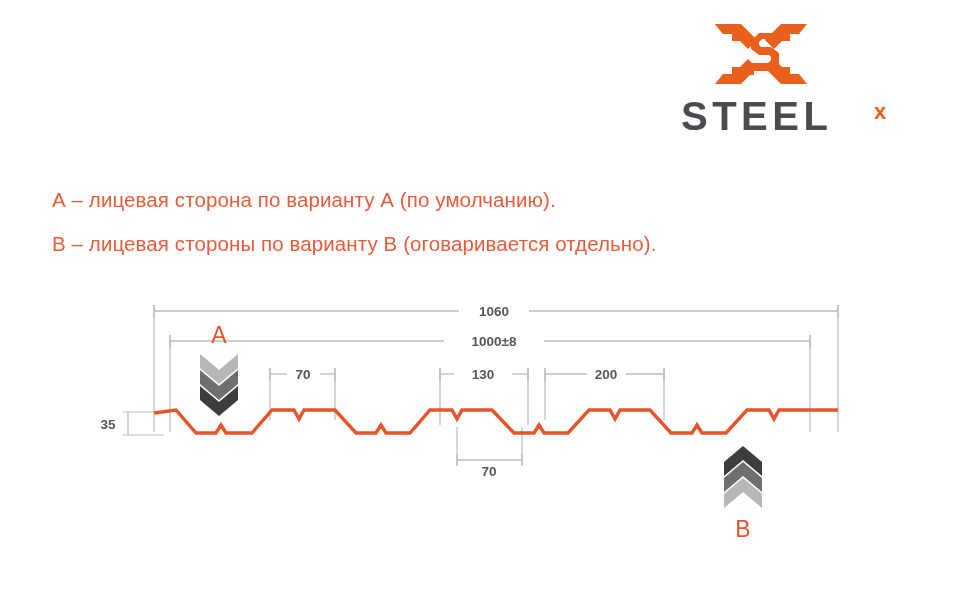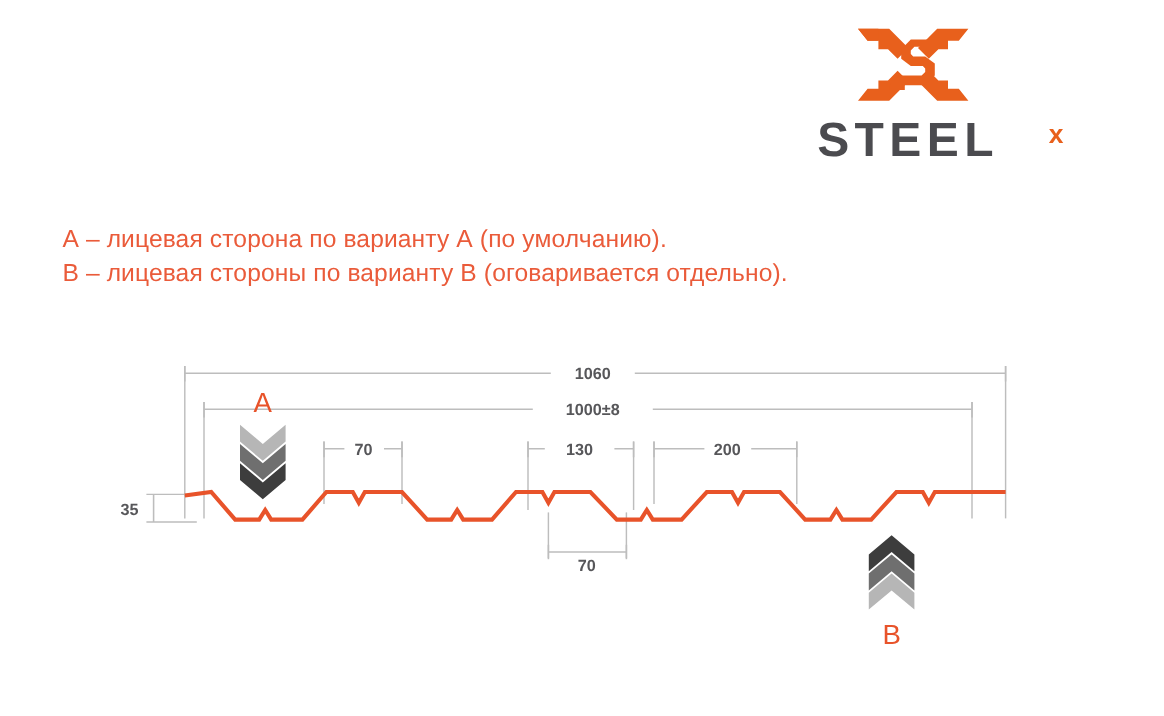--- a/index.html
+++ b/index.html
@@ -44,21 +44,21 @@
     position: absolute;
     left: 52px;
     color: #ea5b3a;
     font-size: 20.5px;
     font-weight: 400;
     letter-spacing: 0.1px;
     white-space: nowrap;
     font-family: "Liberation Sans", sans-serif;
   }
   #note-a { top: 166px; margin-top: 22px; }
-  #note-b { top: 216px; }
+  #note-b { top: 232px; }
 
   
   #drawing {
     position: absolute;
     left: 4px;
     top: 280px;
     width: 970px;
     height: 280px;
   }
   #drawing svg { display: block; }

